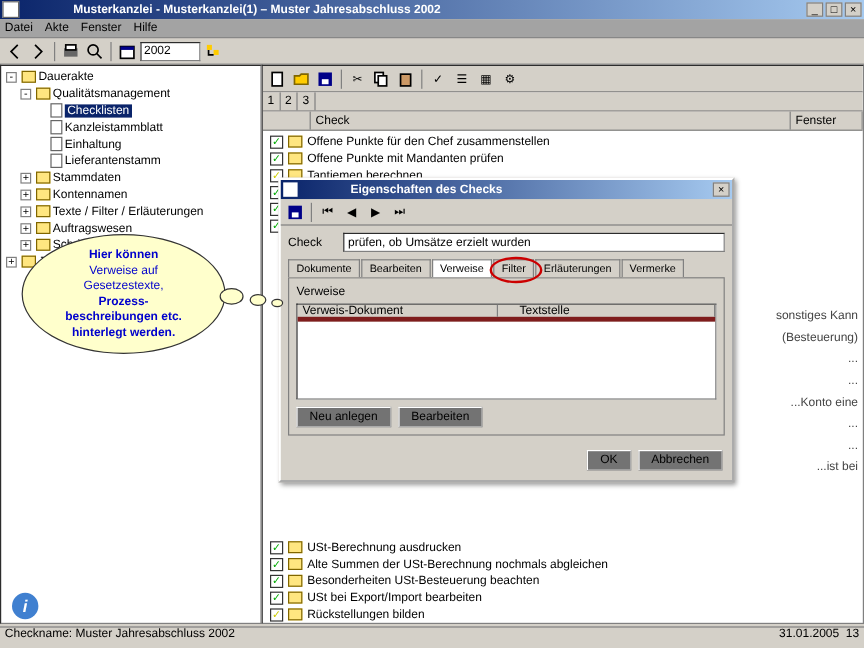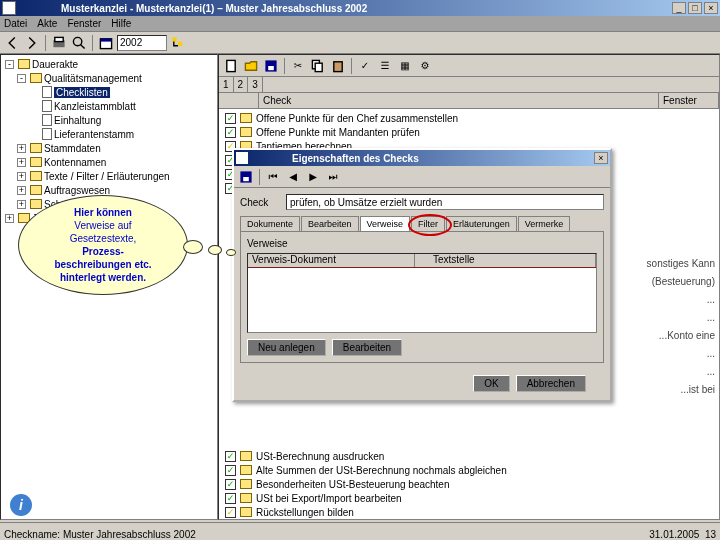--- a/index.html
+++ b/index.html
@@ -42,34 +42,34 @@
 .field-row label { width: 40px; }
 .field-row input { flex: 1; height: 16px; border: 1px inset #808080; background: #fff; padding: 0 3px; font-size: 10px; }
 .dlg-tabs { display: flex; margin-top: 4px; }
 .dlg-tab { padding: 2px 6px; background: #d4d0c8; border: 1px solid #808080; border-bottom: none; cursor: pointer; margin-right: 1px; font-size: 9px; }
 .dlg-tab.active { background: #fff; }
 .circled { position: relative; }
 .circled::after { content: ''; position: absolute; left: -4px; top: -3px; width: 40px; height: 18px; border: 2px solid #c00; border-radius: 50%; }
 .group { border: 1px solid #808080; padding: 6px; background: #d4d0c8; }
 .group-title { margin-bottom: 4px; }
 .reftable { background: #fff; border: 1px inset #808080; height: 80px; }
-.reftable .rhead { display: flex; background: #d4d0c8; border-bottom: 1px solid #7f1d1d; height: 14px; gap: 14px; }
+.reftable .rhead { display: flex; background: #d4d0c8; border-bottom: 4px solid #7f1d1d; height: 14px; gap: 14px; }
 .reftable .rhead div { flex: 1; padding: 0 4px; border-right: 1px solid #808080; }
 .reftable .rrow { display: flex; height: 13px; }
 .reftable .rrow div { flex: 1; padding: 0 4px; }
 .reftable .rrow.sel { background: #0a246a; color: #fff; }
 .dlg-btns { display: flex; gap: 6px; margin-top: 6px; }
 .btn { padding: 2px 10px; background: #737373; border: 1px outset #fff; cursor: pointer; font-size: 10px; }
-.dlg-footer { position: absolute; bottom: 8px; right: 24px; display: flex; gap: 6px; }
+.dlg-footer { position: absolute; bottom: 8px; right: 8px; display: flex; gap: 6px; }
 .callout { position: absolute; left: 18px; top: 195px; width: 190px; height: 120px; }
 .cloud { width: 170px; height: 100px; background: #ffffcc; border: 1px solid #333; border-radius: 50%; display: flex; align-items: center; justify-content: center; text-align: center; padding: 10px; }
 .cloud-text { font-size: 10px; line-height: 1.3; }
 .cloud-text b { color: #0000cc; }
 .bubble { position: absolute; border: 1px solid #333; background: #ffffcc; border-radius: 50%; }
-.statusbar { position: absolute; bottom: 0; left: 0; right: 0; height: 18px; background: #d4d0c8; border-top: 1px solid #808080; display: flex; align-items: flex-end; padding: 0 4px; justify-content: space-between; }
+.statusbar { position: absolute; bottom: 0; left: 0; right: 0; height: 18px; background: #d4d0c8; border-top: 1px solid #808080; display: flex; align-items: flex-start; padding: 0 4px; justify-content: space-between; }
 .info-icon { position: absolute; left: 10px; bottom: 24px; width: 22px; height: 22px; background: #4080d0; border-radius: 50%; color: #fff; font-weight: bold; font-style: italic; text-align: center; line-height: 22px; font-size: 14px; }
 .faded-right { position: absolute; right: 4px; top: 200px; color: #444; font-size: 9px; line-height: 1.8; text-align: right; }
 </style>
 </head>
 <body>
 
 <div class="titlebar">
   <span style="width:14px;height:14px;background:#fff;border:1px solid #666;margin-right:4px;"></span>
   <span class="title">Musterkanzlei - Musterkanzlei(1) – Muster Jahresabschluss 2002</span>
   <span class="wbtn">_</span>

